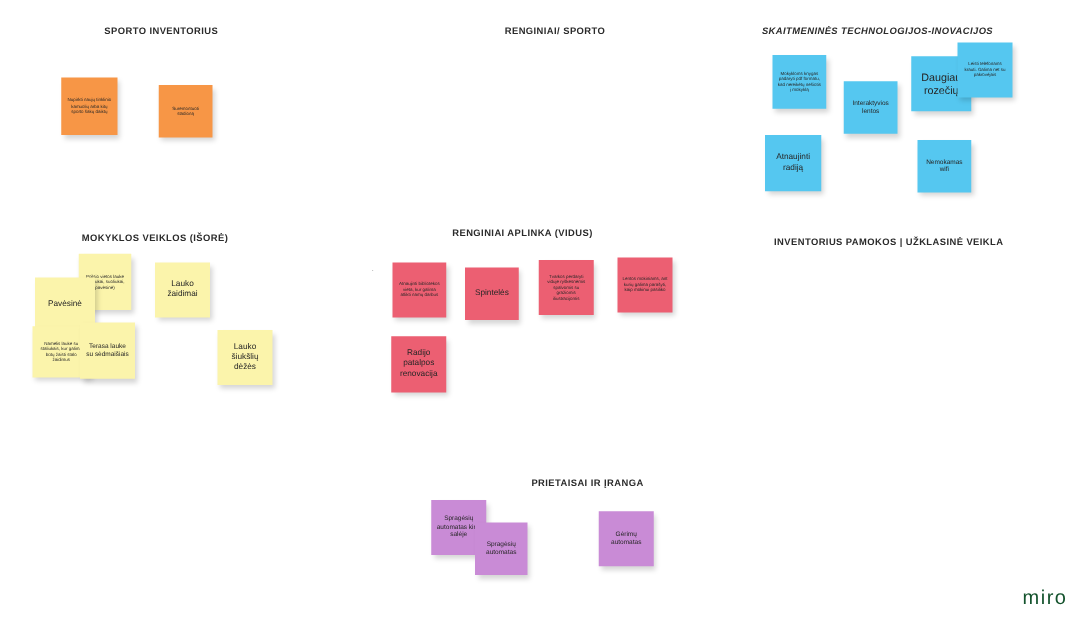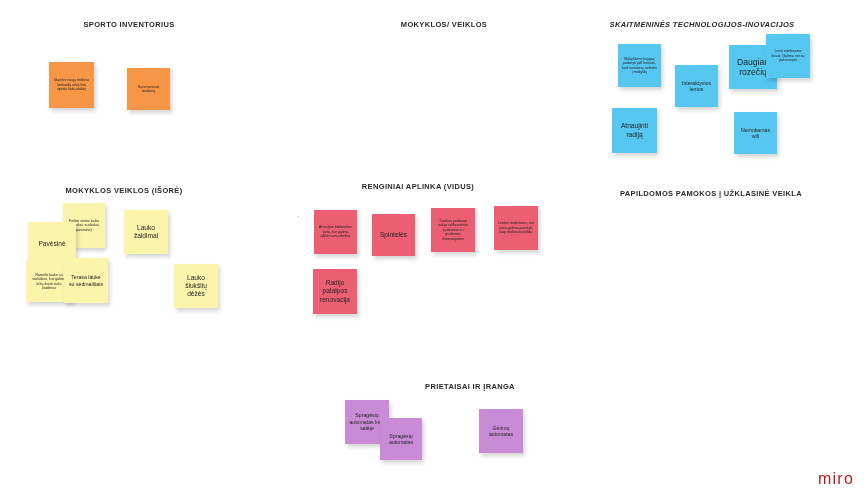--- a/index.html
+++ b/index.html
@@ -55,41 +55,41 @@
     color: #9a9a9a;
     font-size: 7px;
     line-height: 1;
   }
   #watermark {
     position: absolute;
     right: 14px;
     bottom: 12px;
     font-size: 16px;
     letter-spacing: 1.2px;
-    color: #b91c1c;
+    color: #14532d;
     font-weight: 500;
     user-select: none;
   }
 </style>
 </head>
 <body>
 
 <div id="board">
 
   <div class="section-title" style="left:129px; top:20px;">SPORTO INVENTORIUS</div>
 
-  <div class="section-title" style="left:444px; top:20px;">MOKYKLOS/ VEIKLOS</div>
+  <div class="section-title" style="left:444px; top:20px;">RENGINIAI/ SPORTO</div>
 
   <div class="section-title" style="left:702px; top:20px;font-style:italic;">SKAITMENINĖS TECHNOLOGIJOS-INOVACIJOS</div>
 
   <div class="section-title" style="left:124px; top:186px;">MOKYKLOS VEIKLOS (IŠORĖ)</div>
 
   <div class="section-title" style="left:418px; top:182px;">RENGINIAI APLINKA (VIDUS)</div>
 
-  <div class="section-title" style="left:711px; top:189px;">PAPILDOMOS PAMOKOS | UŽKLASINĖ VEIKLA</div>
+  <div class="section-title" style="left:711px; top:189px;">INVENTORIUS PAMOKOS | UŽKLASINĖ VEIKLA</div>
 
   <div class="section-title" style="left:433px; top:382px;margin-left:37px;">PRIETAISAI IR ĮRANGA</div>
 
   <div class="tiny-dot" style="left:297px; top:213px;">·</div>
 
   <div class="note c-orange t-xs" style="left:49px; top:62px; width:45px; height:46px;">
     <span>Nupirkti naujų tinklinio kamuolių arba kitų sporto šakų daiktų</span>
   </div>
 
   <div class="note c-orange t-xs" style="left:127px; top:68px; width:43px; height:42px;">

